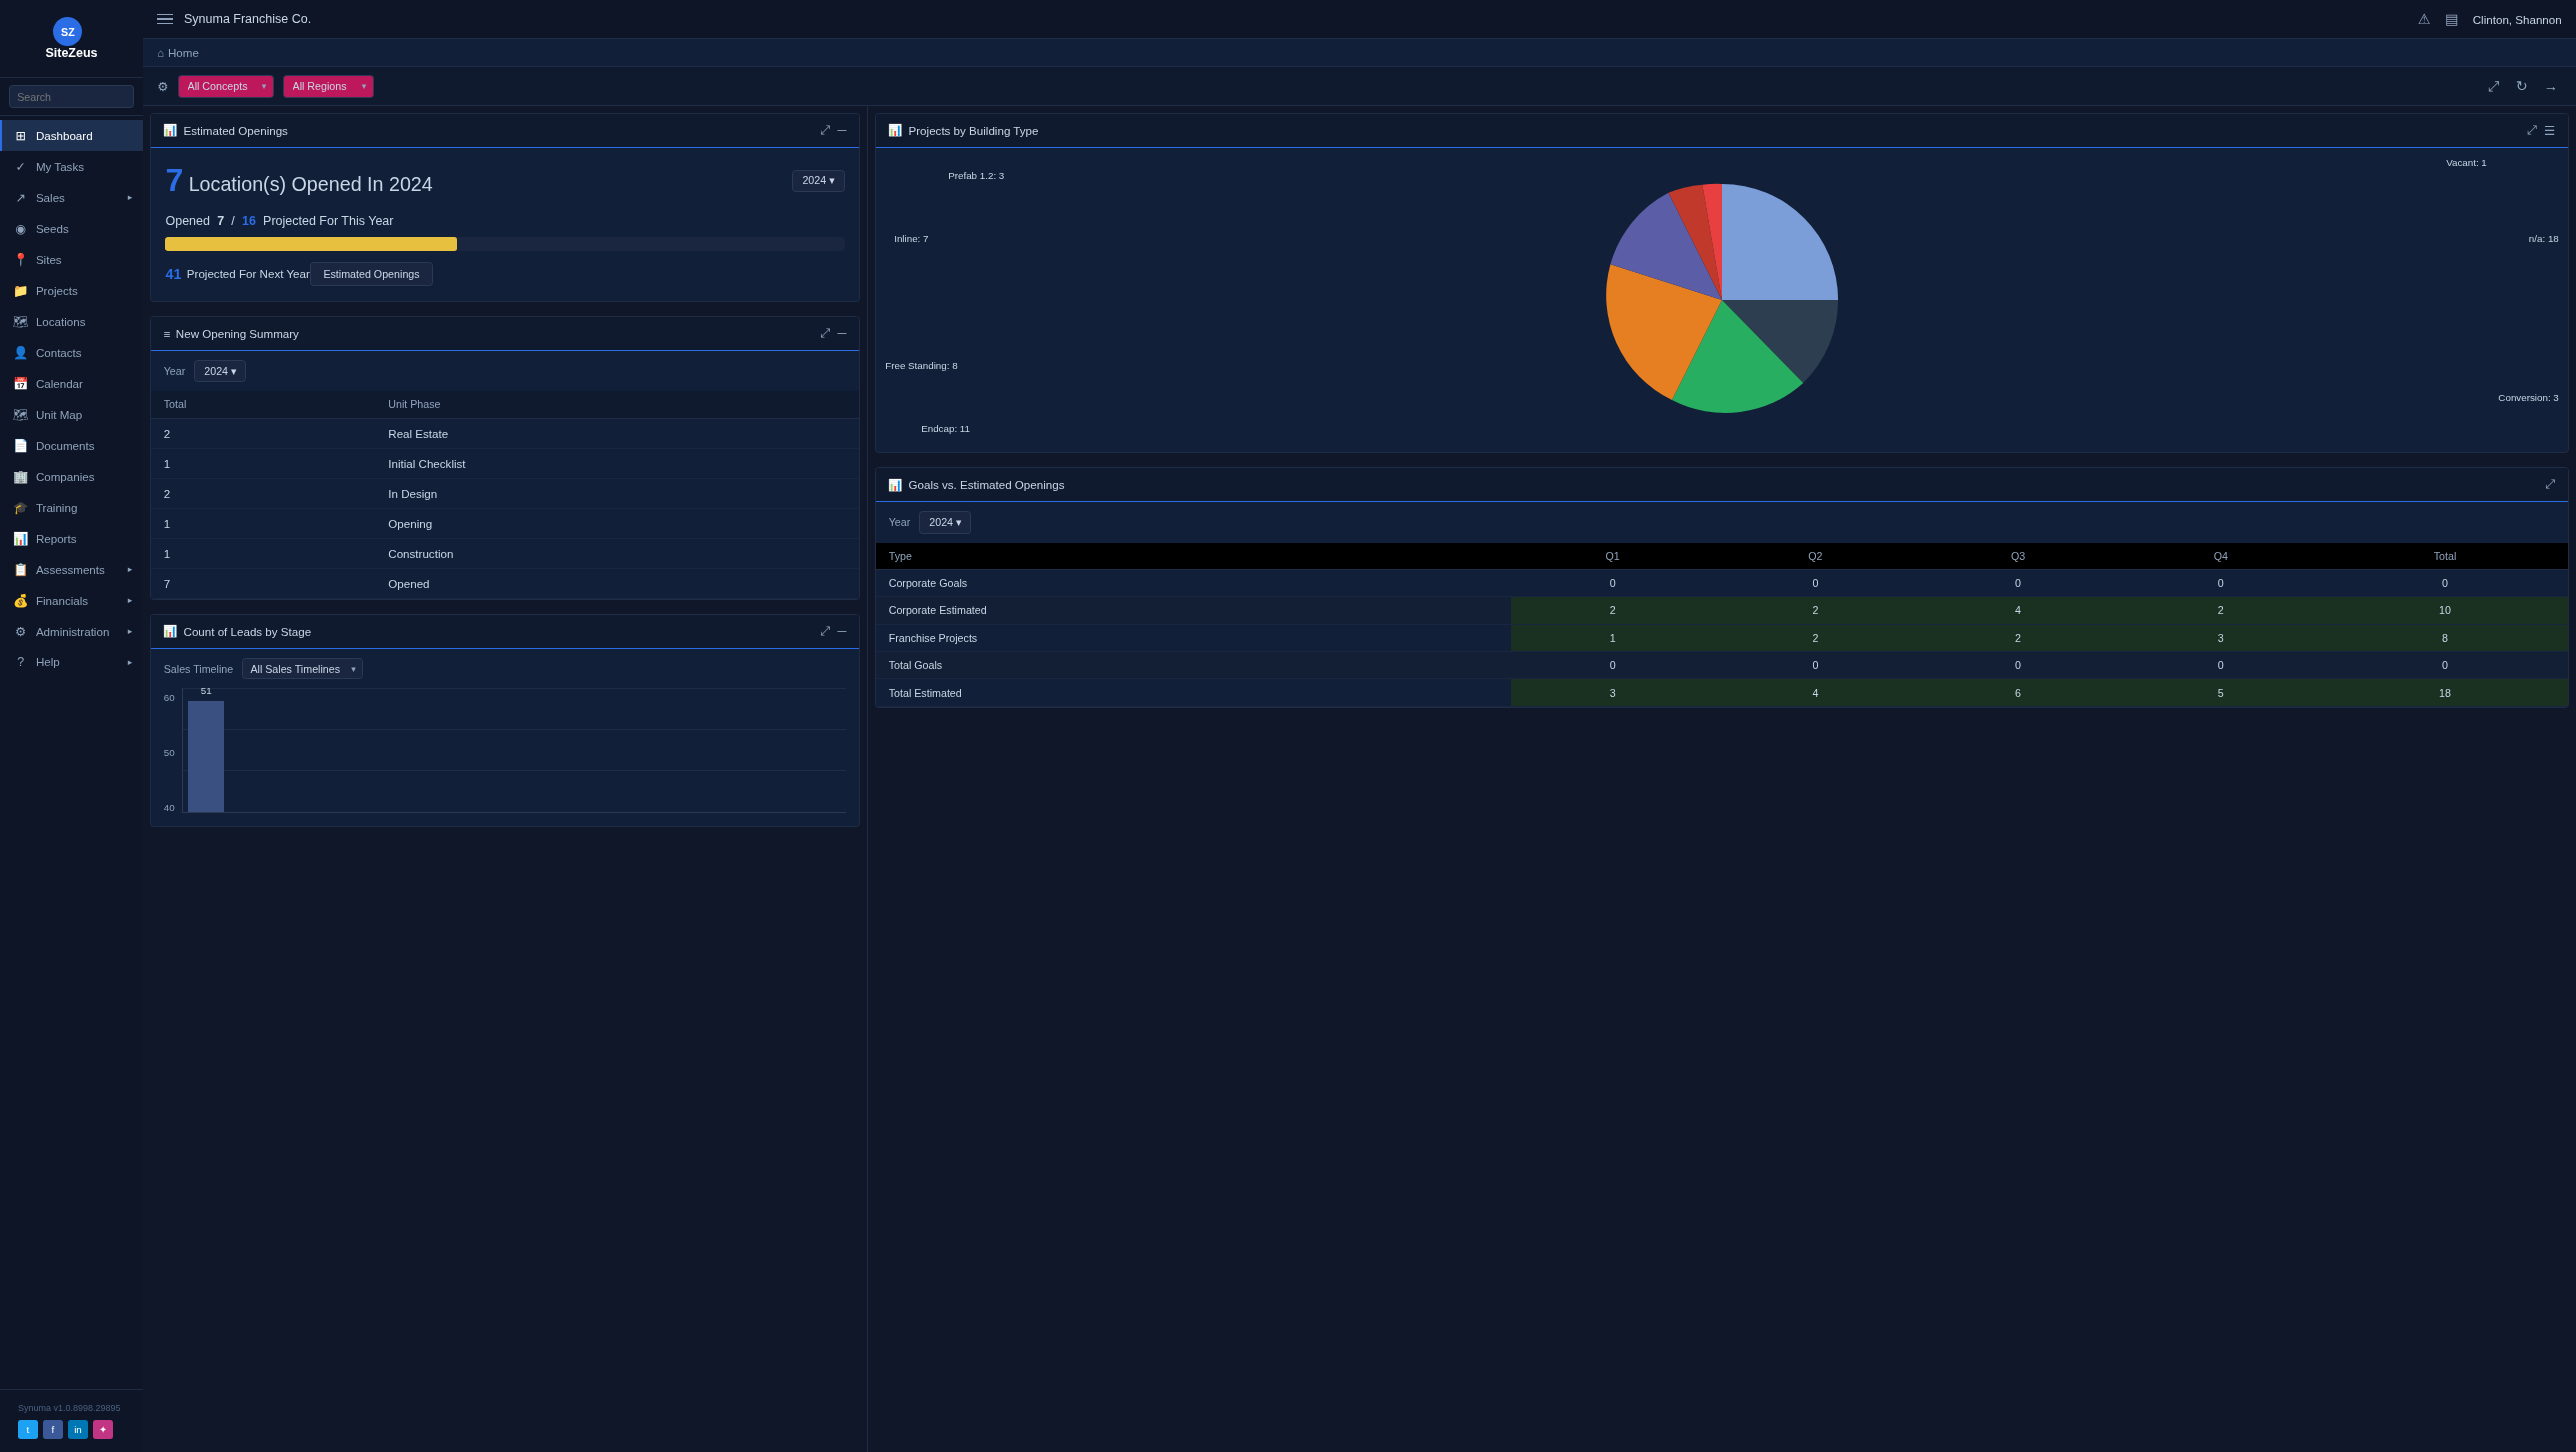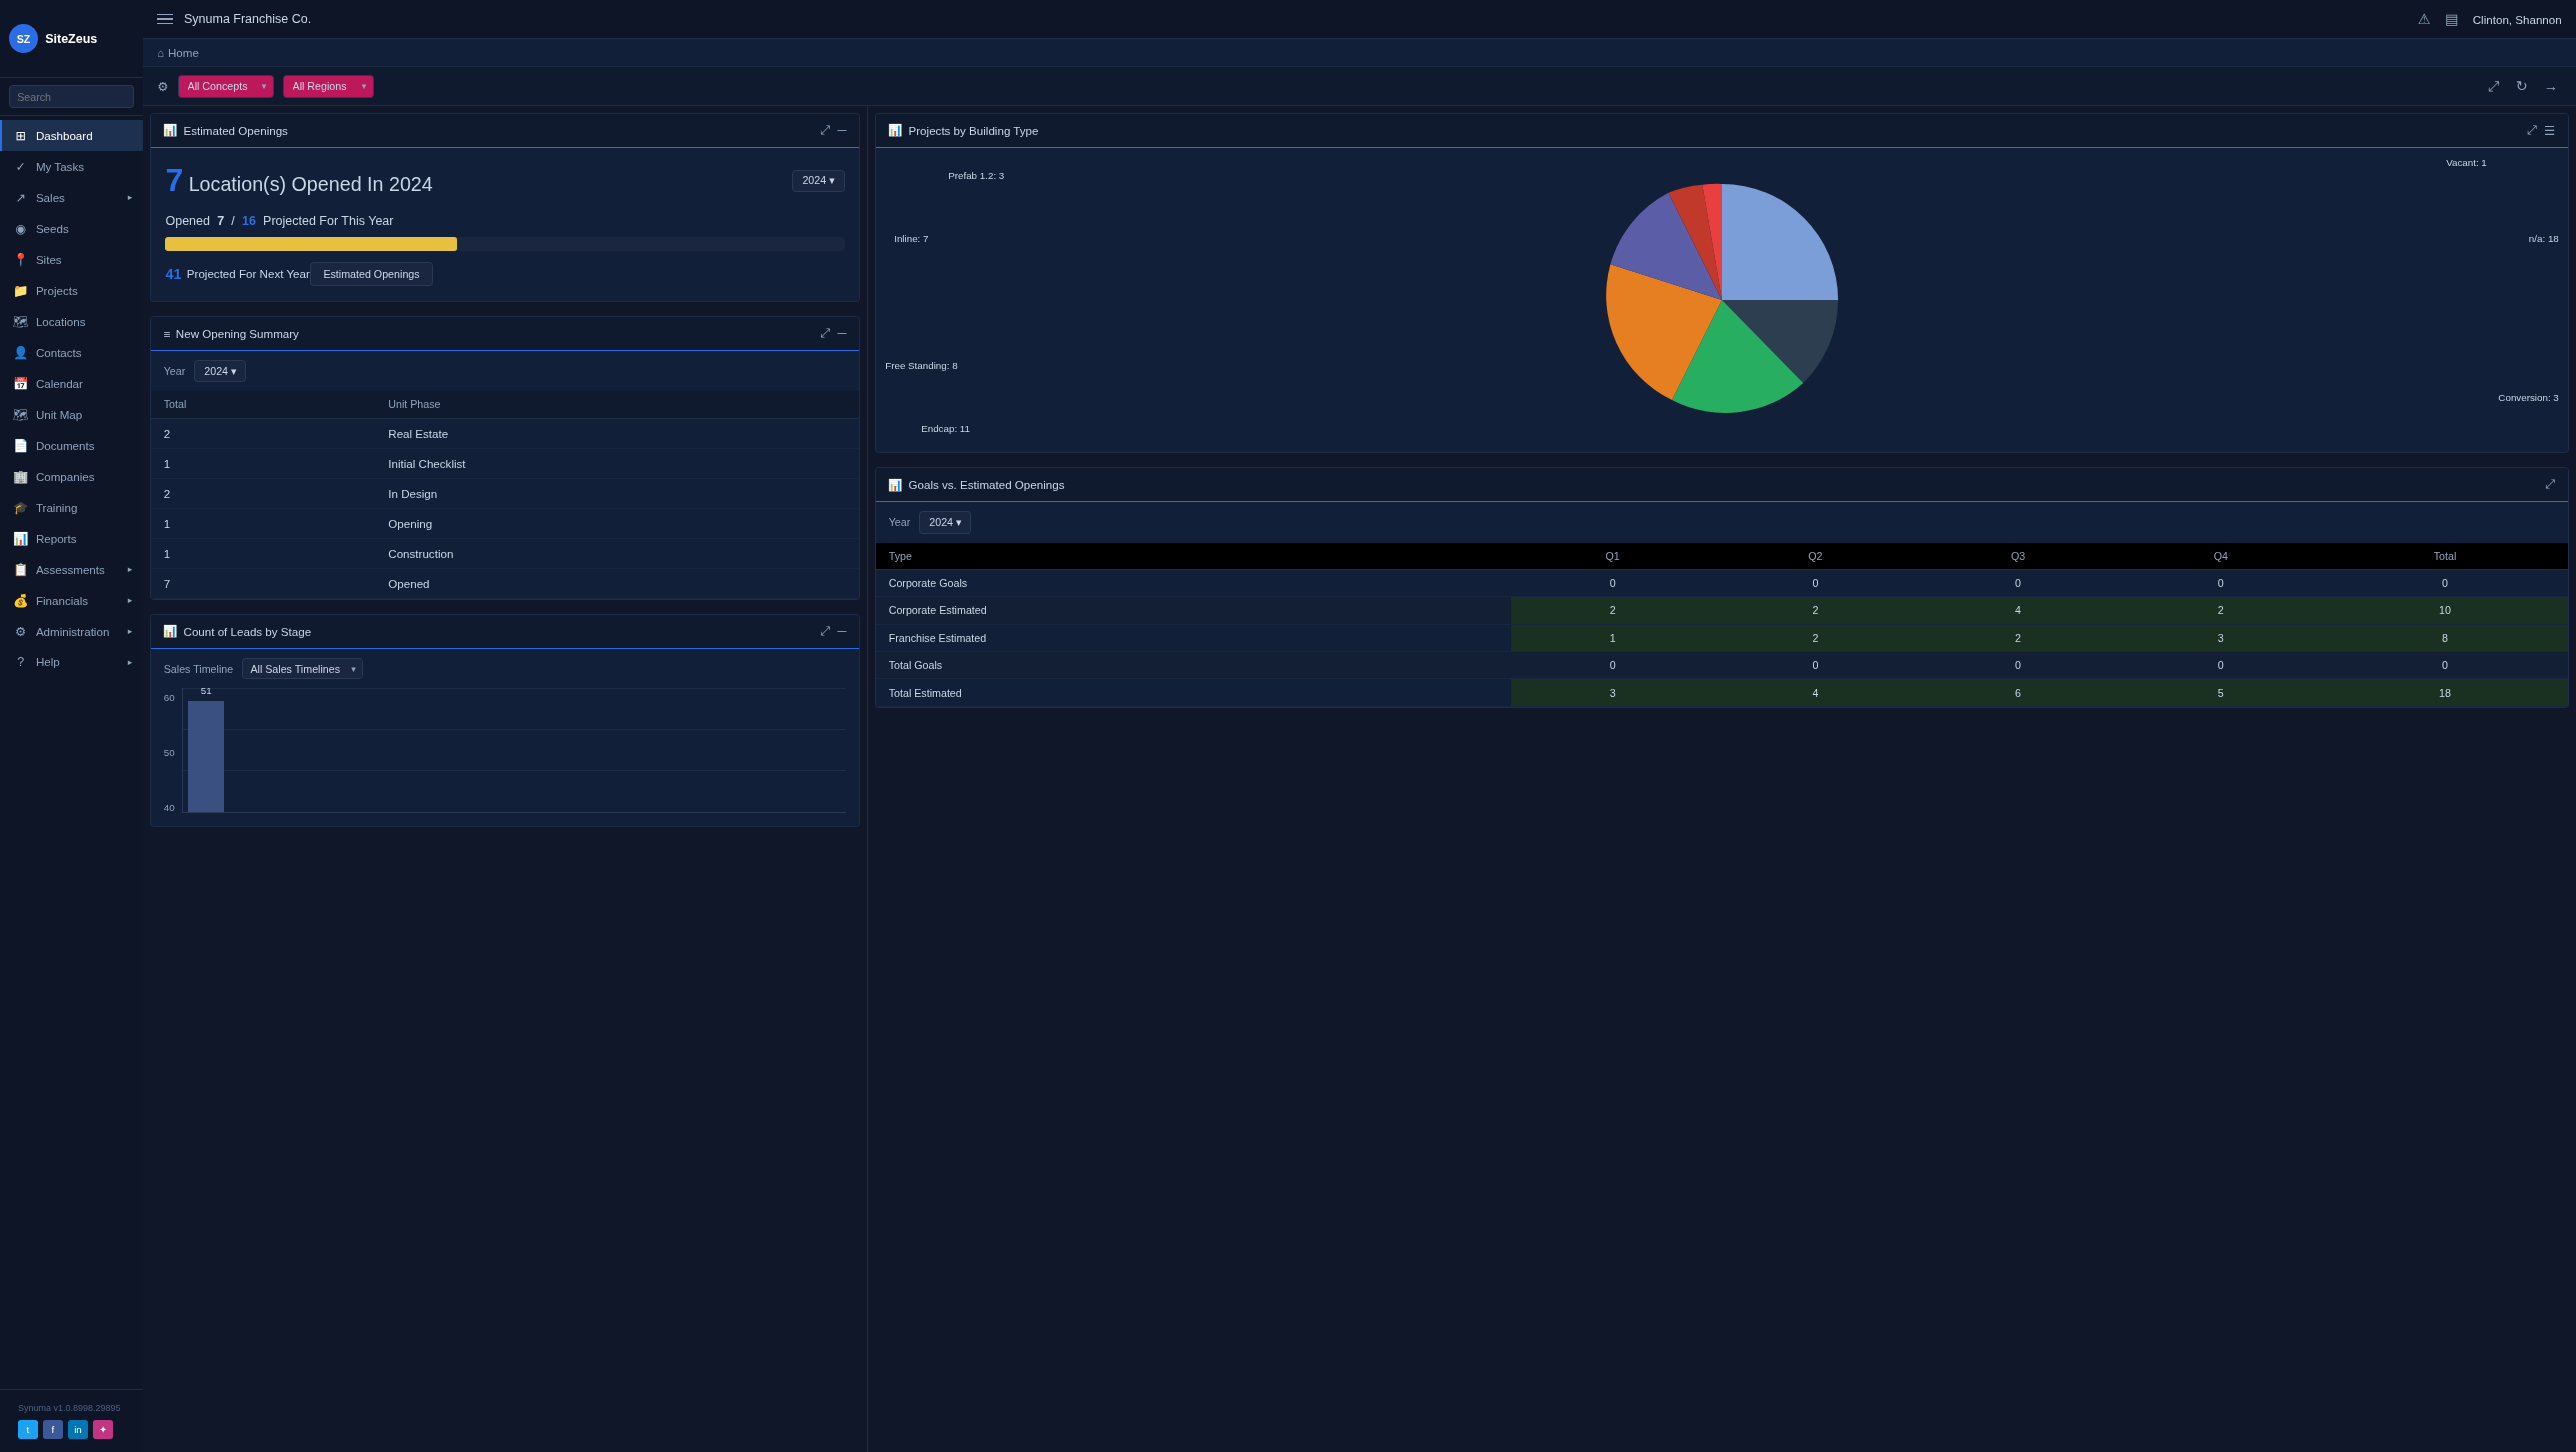--- a/index.html
+++ b/index.html
@@ -1,20 +1,20 @@
 <!DOCTYPE html>
 <html style="font-size:14.3px"><head>
   <meta charset="utf-8">
   <style>
     * { box-sizing: border-box; margin: 0; padding: 0; }
     body { font-family: 'Segoe UI', Arial, sans-serif; background: #0f1729; color: #c8d6e5; font-size: 11.6px; display: flex; height: 100vh; overflow: hidden; }
 
     
     #sidebar { width: 143px; min-width: 143px; background: #0d1526; display: flex; flex-direction: column; height: 100vh; overflow-y: auto; }
-    .sidebar-logo { display: flex; align-items: center; padding: 24px 9px; border-bottom: 0.9px solid #1e2d45; }
+    .sidebar-logo { display: flex; align-items: center; padding: 17px 9px; border-bottom: 0.9px solid #1e2d45; flex-direction: column; }
     .logo-circle { width: 29px; height: 29px; border-radius: 50%; background: #2a6de4; display: flex; align-items: center; justify-content: center; color: #fff; font-weight: bold; font-size: 10.7px; margin-right: 7.2px; flex-shrink: 0; }
     .logo-text { color: #fff; font-size: 12.5px; font-weight: 600; }
     .sidebar-search { padding: 7.2px 9px; border-bottom: 0.9px solid #1e2d45; }
     .sidebar-search input { width: 100%; background: #1a2640; border: 0.9px solid #2a3a55; border-radius: 3.6px; color: #c8d6e5; padding: 4.5px 7.2px; font-size: 10.7px; outline: none; }
     .sidebar-nav { flex: 1; padding: 3.6px 0; }
     .nav-item { display: flex; align-items: center; padding: 8px 10.7px; cursor: pointer; color: #8fa3bc; font-size: 11.6px; border-left: 2.7px solid transparent; transition: background 0.15s; }
     .nav-item.active { background: #1e3050; color: #fff; border-left-color: #2a6de4; }
     .nav-item .nav-icon { width: 16px; margin-right: 7.2px; text-align: center; font-size: 12.5px; }
     .nav-item .nav-arrow { margin-left: auto; font-size: 9px; }
     .sidebar-footer { padding: 9px; border-top: 0.9px solid #1e2d45; }
@@ -473,21 +473,21 @@
   </tr>
               <tr>
     <td>Corporate Estimated</td>
     <td class="highlight-cell">2</td>
     <td class="highlight-cell">2</td>
     <td class="highlight-cell">4</td>
     <td class="highlight-cell">2</td>
     <td class="highlight-cell">10</td>
   </tr>
               <tr>
-    <td>Franchise Estimated</td>
+    <td>Franchise Projects</td>
     <td class="highlight-cell">1</td>
     <td class="highlight-cell">2</td>
     <td class="highlight-cell">2</td>
     <td class="highlight-cell">3</td>
     <td class="highlight-cell">8</td>
   </tr>
               <tr>
     <td>Total Goals</td>
     <td class="">0</td>
     <td class="">0</td>

